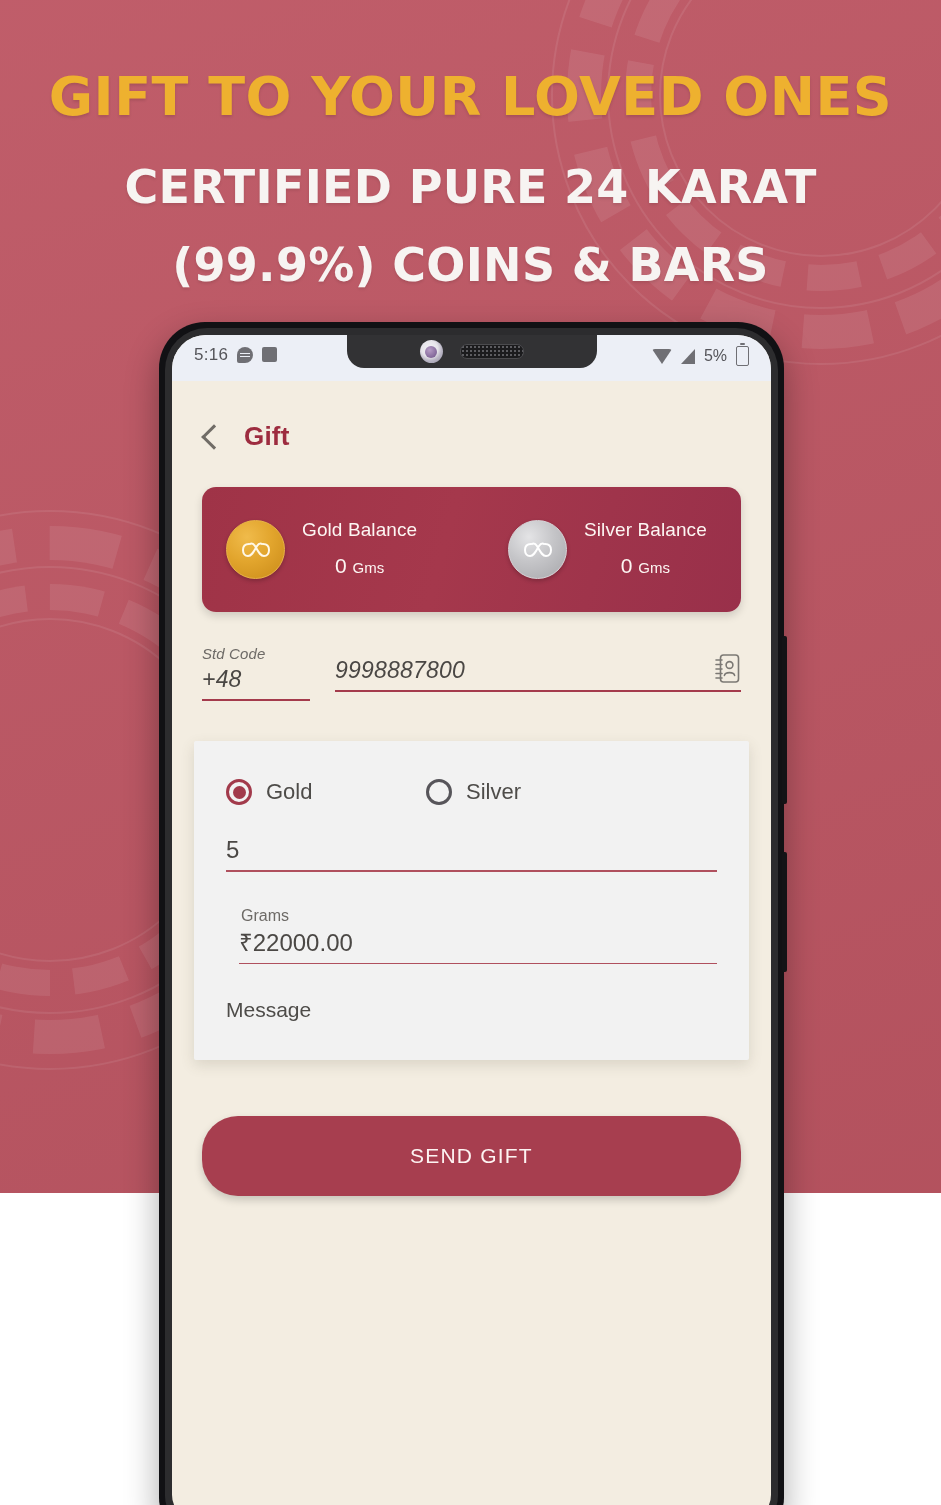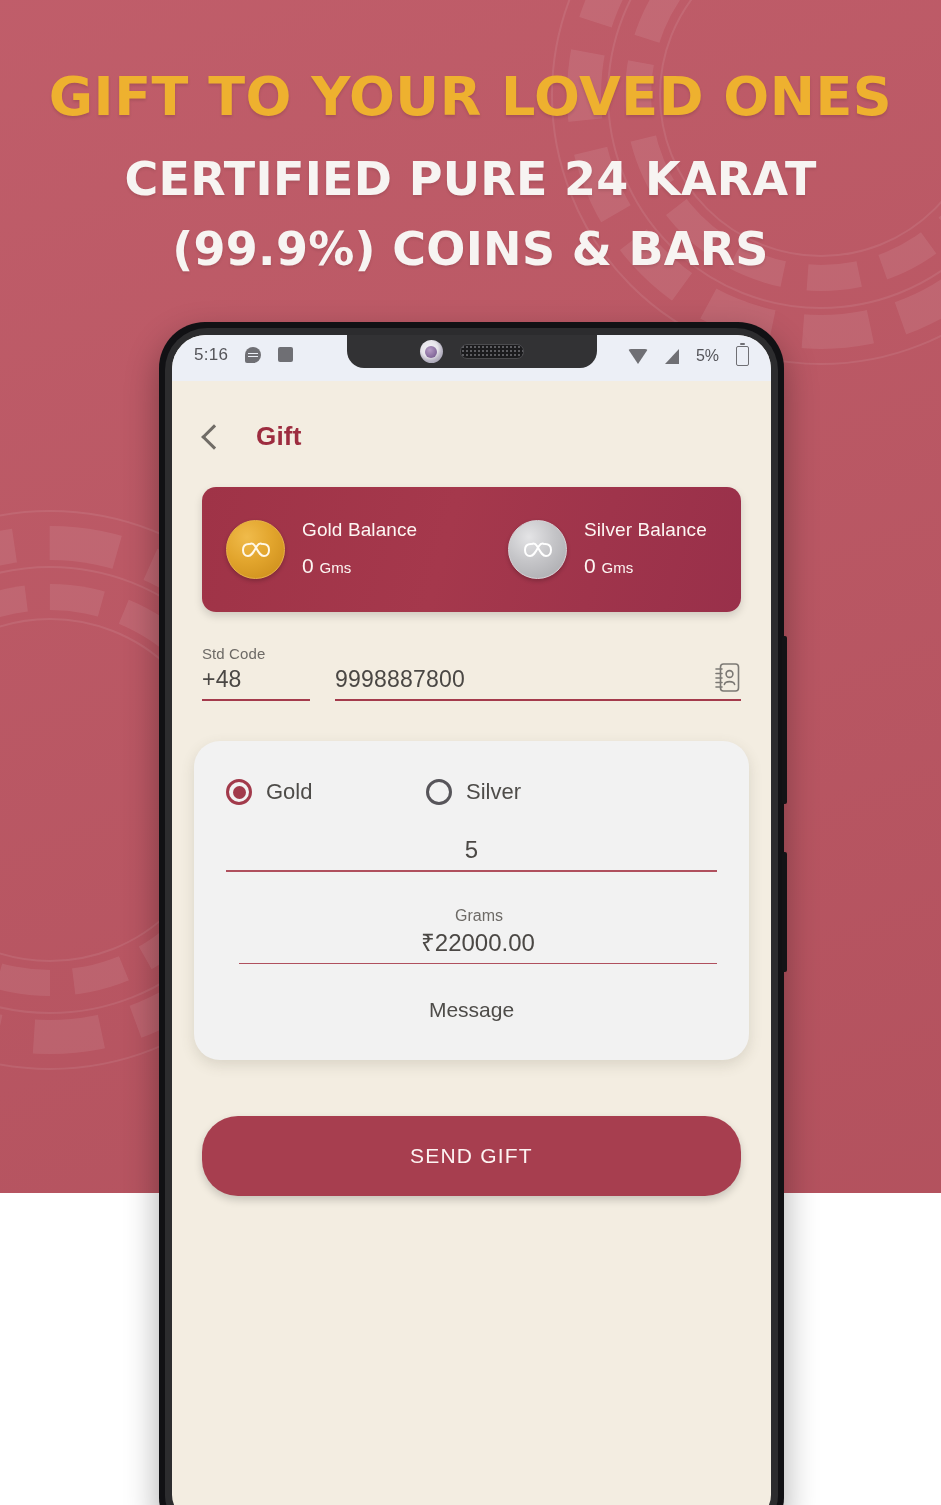--- a/index.html
+++ b/index.html
@@ -67,21 +67,21 @@
     font-size: 54px;
     line-height: 62px;
     letter-spacing: 0.5px;
     font-weight: bold;
     color: #eeb12f;
     font-family: "DejaVu Sans", sans-serif;
     text-shadow: 0 2px 3px rgba(0,0,0,0.12);
   }
   .headline .line2,
   .headline .line3 {
-    margin: 4px;
+    margin: 12px;
     font-size: 46px;
     line-height: 66px;
     letter-spacing: 0.3px;
     font-weight: bold;
     color: #f7f4f2;
     font-family: "DejaVu Sans", sans-serif;
     text-shadow: 0 2px 3px rgba(0,0,0,0.10);
   }
   .headline .line2 { padding-top: 14px; }
 
@@ -165,21 +165,21 @@
     width: 62px; height: 13px;
     border-radius: 7px;
     background: #1b1b1d;
     border: 1px solid #4b4b4e;
     background-image: radial-gradient(#5c5c60 0.8px, transparent 1px);
     background-size: 4px 4px;
   }
   .sb-left, .sb-right {
     display: flex;
     align-items: center;
-    gap: 17px;
+    gap: 9px;
     line-height: 1;
     padding-top: 2px;
   }
   .sb-time { font-size: 17px; color: #55555a; letter-spacing: 0.3px; }
   .icon-chat {
     width: 16px; height: 16px;
     background: #6f6f74;
     border-radius: 50% 50% 50% 2px;
     position: relative;
   }
@@ -221,21 +221,21 @@
     top: -4px; left: 3px;
     width: 5px; height: 2px;
     background: #6f6f74;
     border-radius: 1px;
   }
 
   
   .appbar {
     display: flex;
     align-items: center;
-    gap: 36px;
+    gap: 24px;
     padding: 32px 0 0 26px;
     height: 78px;
     box-sizing: border-box;
   }
   .back-chevron {
     width: 22px; height: 22px;
     position: relative;
     cursor: pointer;
   }
   .back-chevron::before {
@@ -259,21 +259,21 @@
     margin: 28px 30px 0 30px;
     height: 125px;
     border-radius: 14px;
     background: linear-gradient(105deg, #9f3347 0%, #a5384c 45%, #99304a 100%);
     box-shadow: 0 4px 9px rgba(0,0,0,0.15);
     display: flex;
     align-items: center;
     padding: 0 24px;
     box-sizing: border-box;
   }
-  .bal-item { display: flex; align-items: center; gap: 17px; }
+  .bal-item { display: flex; align-items: center; gap: 17px; text-align: center; }
   .bal-item.gold { flex: 0 0 auto; width: 282px; }
   .coin {
     width: 57px; height: 57px;
     border-radius: 50%;
     display: flex;
     align-items: center;
     justify-content: center;
     flex: 0 0 auto;
     box-shadow: 0 2px 4px rgba(0,0,0,0.22);
   }
@@ -288,22 +288,23 @@
   .coin svg { display: block; }
   .bal-text { color: #fdf6f3; }
   .bal-label { font-size: 19px; line-height: 24px; letter-spacing: 0.1px; }
   .bal-value { font-size: 21px; line-height: 28px; margin-top: 10px; }
   .bal-value .unit { font-size: 15px; }
 
   
   .phone-row {
     margin: 32px 30px 0 30px;
     display: flex;
-    align-items: flex-end;
+    align-items: center;
     gap: 25px;
+    font-style: italic;
   }
   .field-std { width: 108px; }
   .field-mobile { flex: 1; position: relative; }
   .field-label {
     font-size: 15px;
     color: #6d6a66;
     line-height: 19px;
     letter-spacing: 0.1px;
   }
   .field-value {
@@ -320,25 +321,24 @@
     bottom: 8px;
     width: 27px;
     height: 31px;
     cursor: pointer;
   }
 
   
   .form-card {
     margin: 40px 22px 0 22px;
     background: #f2f2f2;
-    border-radius: 26px;
+    border-radius: 2px;
     box-shadow: 0 5px 14px rgba(90,80,60,0.16);
     padding: 38px 32px 38px 32px;
     box-sizing: border-box;
-    text-align: center;
   }
   .radio-row { display: flex; align-items: center; }
   .radio-opt {
     display: flex;
     align-items: center;
     gap: 14px;
     cursor: pointer;
   }
   .radio-opt.gold { width: 200px; }
   .radio-ring {

